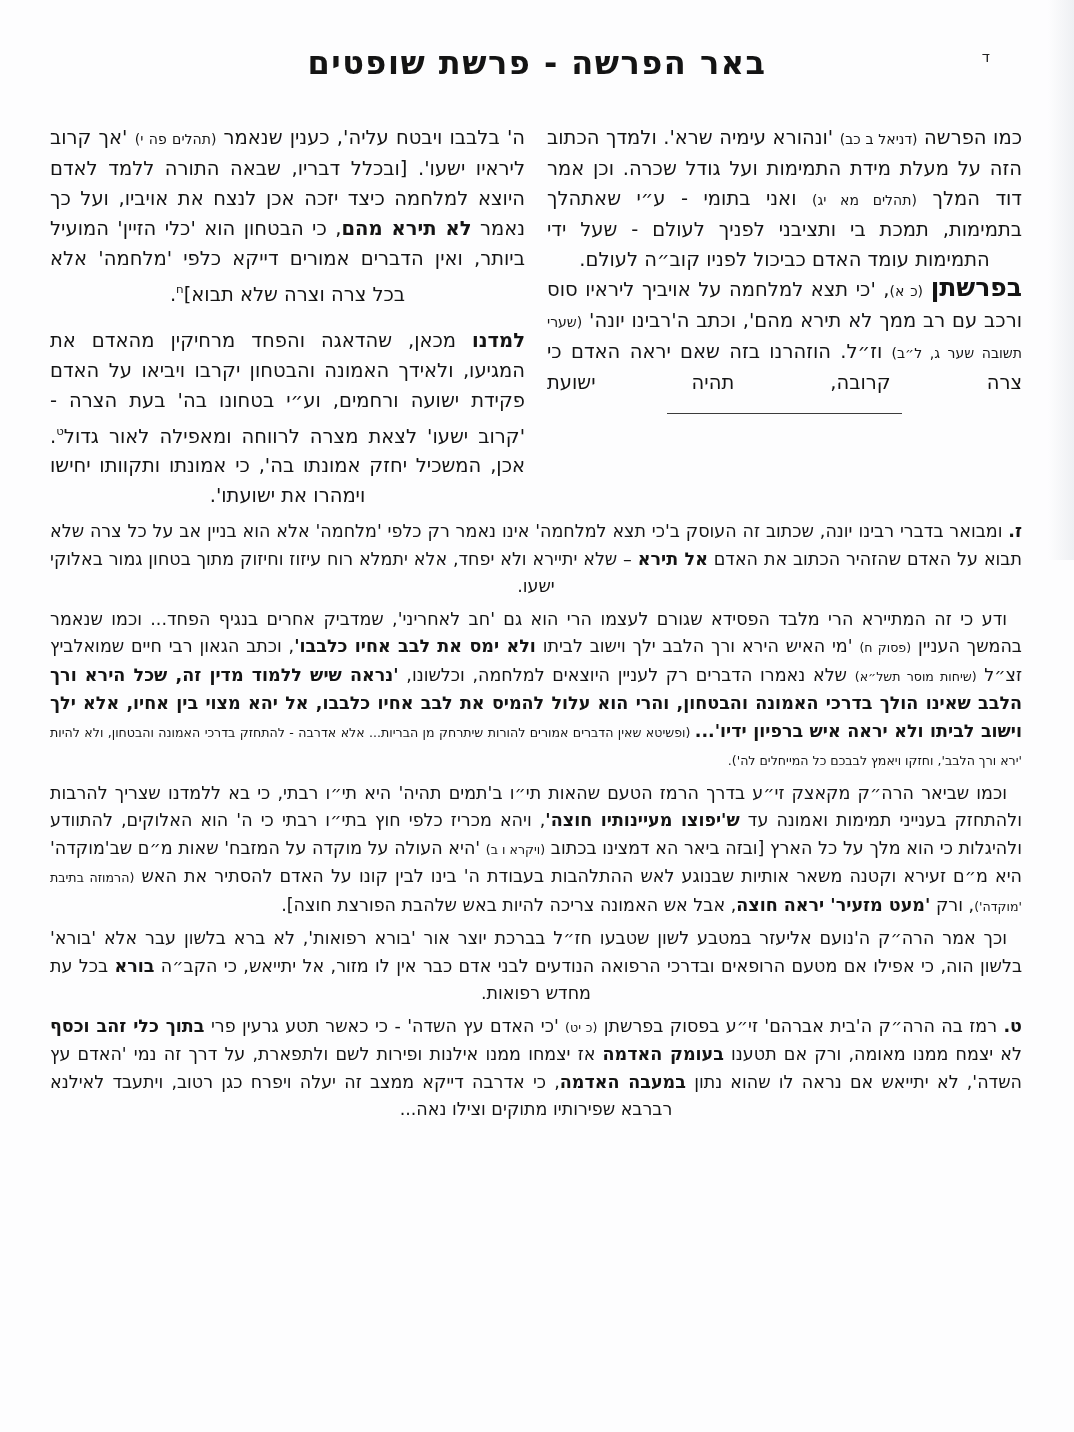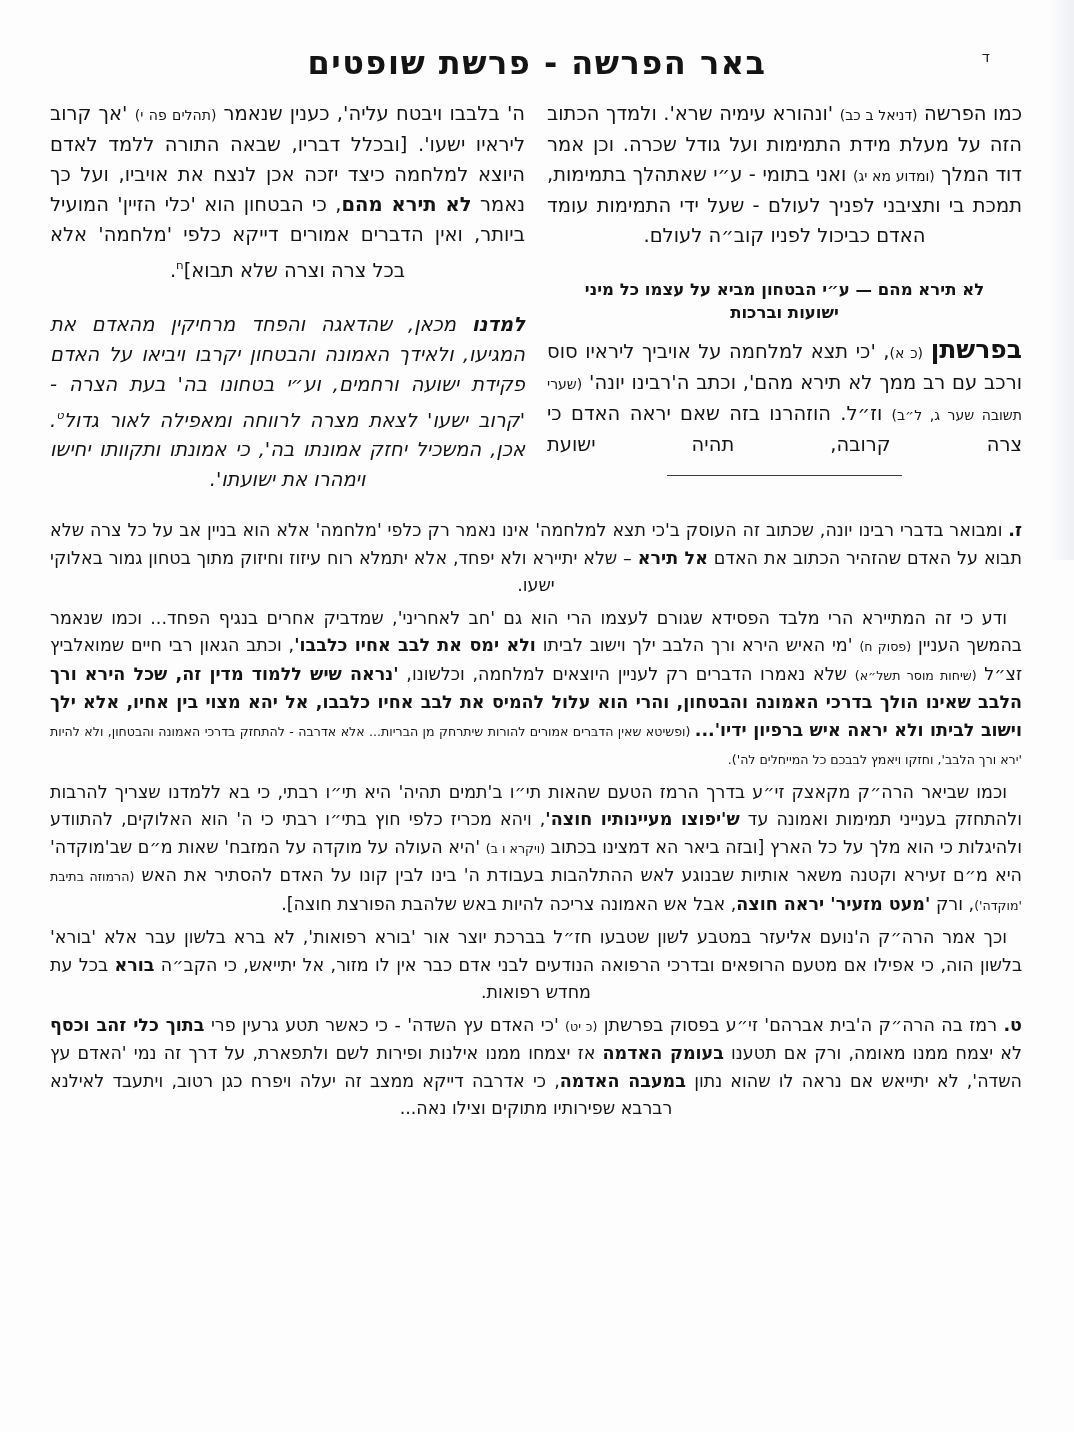--- a/index.html
+++ b/index.html
@@ -38,36 +38,36 @@
     direction: rtl;
     padding: 0 52px 0 50px;
     margin-top: 17px;
   }
   .col { width: 477px; }
   .para {
     margin: 0;
     font-size: 19.5px; line-height: 30px;
     text-align: justify; direction: rtl;
   }
-  .last-center  { text-align-last: center; }
+  .last-center  { text-align-last: center; margin-top: 24px; }
   .last-justify { text-align-last: justify; }
-  .mt { margin-top: 24px; font-style: italic; }
+  .mt { margin-top: 16px; }
   .heading {
     margin: 27px 0 13px;
     font-size: 16.5px; line-height: 23px;
     font-weight: bold; text-align: center; direction: rtl;
     padding: 0 14px;
   }
   .divider {
     width: 235px; border-top: 1.6px solid #3c3c3c;
     margin: 15px auto 0;
   }
   .footnotes {
     padding: 0 52px 0 50px;
-    margin-top: 22px;
+    margin-top: 7px;
     direction: rtl;
     font-size: 17.5px; line-height: 27.5px;
     text-align: justify;
   }
   .fn { margin: 0 0 5px; }
   .fn.indent { text-indent: 15px; }
   .b   { font-weight: bold; }
   .sm  { font-size: 0.72em; }
   .sup { font-size: 0.6em; vertical-align: super; }
   .lg  { font-size: 25px; line-height: 1; font-weight: bold; }
@@ -77,22 +77,21 @@
 
 <div class="page">
 
   <div class="pagenum">ד</div>
 
   <h1 class="title">באר הפרשה - פרשת שופטים</h1>
 
   <div class="columns">
 
     <div class="col">
-      <p class="para last-center"><span>כמו הפרשה </span><span class="sm">(דניאל ב כב)</span><span> 'ונהורא עימיה שרא'. ולמדך הכתוב הזה על מעלת מידת התמימות ועל גודל שכרה. וכן אמר דוד המלך </span><span class="sm">(ומדוע מא יג)</span><span> ואני בתומי - ע״י שאתהלך בתמימות, תמכת בי ותציבני לפניך לעולם - שעל ידי התמימות עומד האדם כביכול לפניו קוב״ה לעולם.</span></p>
-      <p class="heading"><span class="b">לא תירא מהם — ע״י הבטחון מביא על עצמו כל מיני ישועות וברכות</span></p>
+      <p class="para last-center"><span>כמו הפרשה </span><span class="sm">(דניאל ב כב)</span><span> 'ונהורא עימיה שרא'. ולמדך הכתוב הזה על מעלת מידת התמימות ועל גודל שכרה. וכן אמר דוד המלך </span><span class="sm">(תהלים מא יג)</span><span> ואני בתומי - ע״י שאתהלך בתמימות, תמכת בי ותציבני לפניך לעולם - שעל ידי התמימות עומד האדם כביכול לפניו קוב״ה לעולם.</span></p>
       <p class="para last-justify"><span class="lg">בפרשתן</span><span> </span><span class="sm">(כ א)</span><span>, 'כי תצא למלחמה על אויביך ליראיו סוס ורכב עם רב ממך לא תירא מהם', וכתב ה'רבינו יונה' </span><span class="sm">(שערי תשובה שער ג, ל״ב)</span><span> וז״ל. הוזהרנו בזה שאם יראה האדם כי צרה קרובה, תהיה ישועת</span></p>
       <div class="divider"></div>
     </div>
 
     <div class="col">
       <p class="para last-center"><span>ה' בלבבו ויבטח עליה', כענין שנאמר </span><span class="sm">(תהלים פה י)</span><span> 'אך קרוב ליראיו ישעו'. [ובכלל דבריו, שבאה התורה ללמד לאדם היוצא למלחמה כיצד יזכה אכן לנצח את אויביו, ועל כך נאמר </span><span class="b">לא תירא מהם</span><span>, כי הבטחון הוא 'כלי הזיין' המועיל ביותר, ואין הדברים אמורים דייקא כלפי 'מלחמה' אלא בכל צרה וצרה שלא תבוא]</span><span class="sup">ח</span><span>.</span></p>
       <p class="para last-center mt"><span class="b">למדנו</span><span> מכאן, שהדאגה והפחד מרחיקין מהאדם את המגיעו, ולאידך האמונה והבטחון יקרבו ויביאו על האדם פקידת ישועה ורחמים, וע״י בטחונו בה' בעת הצרה - 'קרוב ישעו' לצאת מצרה לרווחה ומאפילה לאור גדול</span><span class="sup">ט</span><span>. אכן, המשכיל יחזק אמונתו בה', כי אמונתו ותקוותו יחישו וימהרו את ישועתו'.</span></p>
     </div>
 
   </div>

